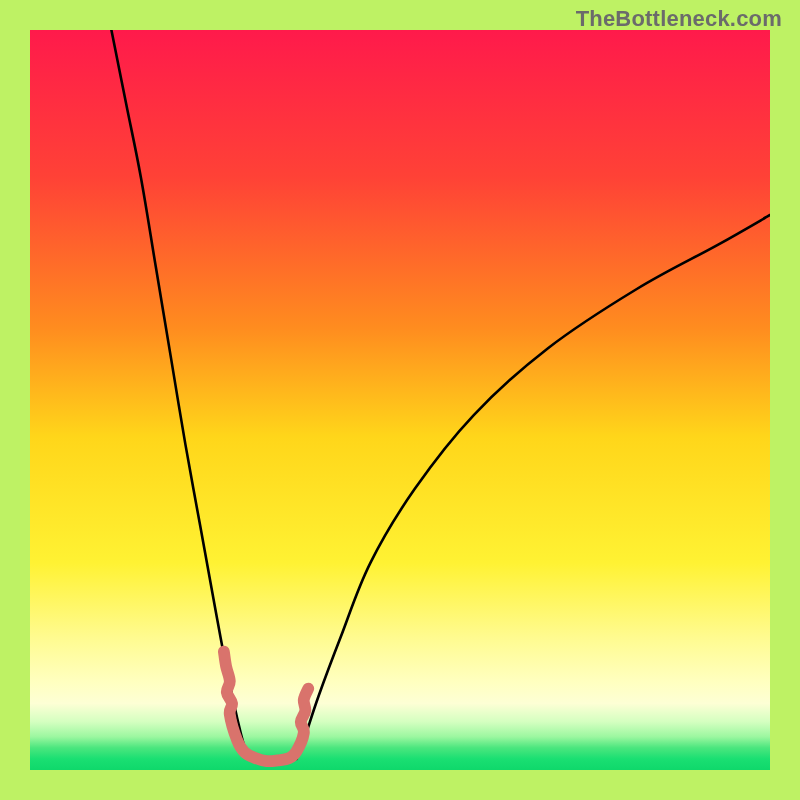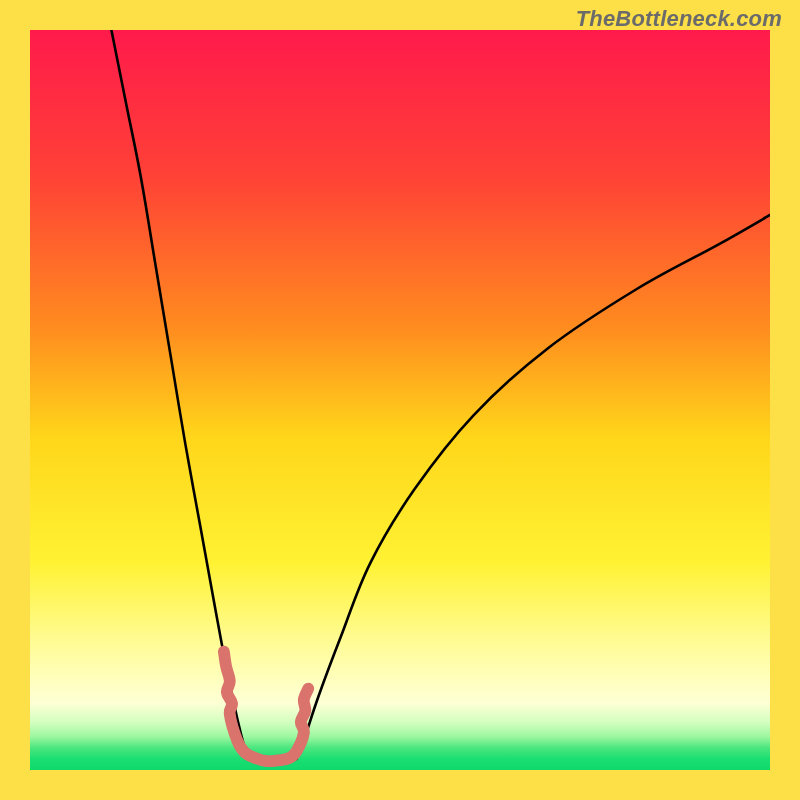--- a/index.html
+++ b/index.html
@@ -7,22 +7,21 @@
     padding: 0;
     width: 800px;
     height: 800px;
     background: #000;
     overflow: hidden;
   }
   .container {
     position: relative;
     width: 800px;
     height: 800px;
-    background: #fde047;
-    font-style: italic;
+    background: #bef264;
   }
   .watermark {
     position: absolute;
     top: 6px;
     right: 18px;
     font-family: Arial, Helvetica, sans-serif;
     font-size: 22px;
     font-weight: 600;
     color: #6b6b6b;
     letter-spacing: 0.2px;

